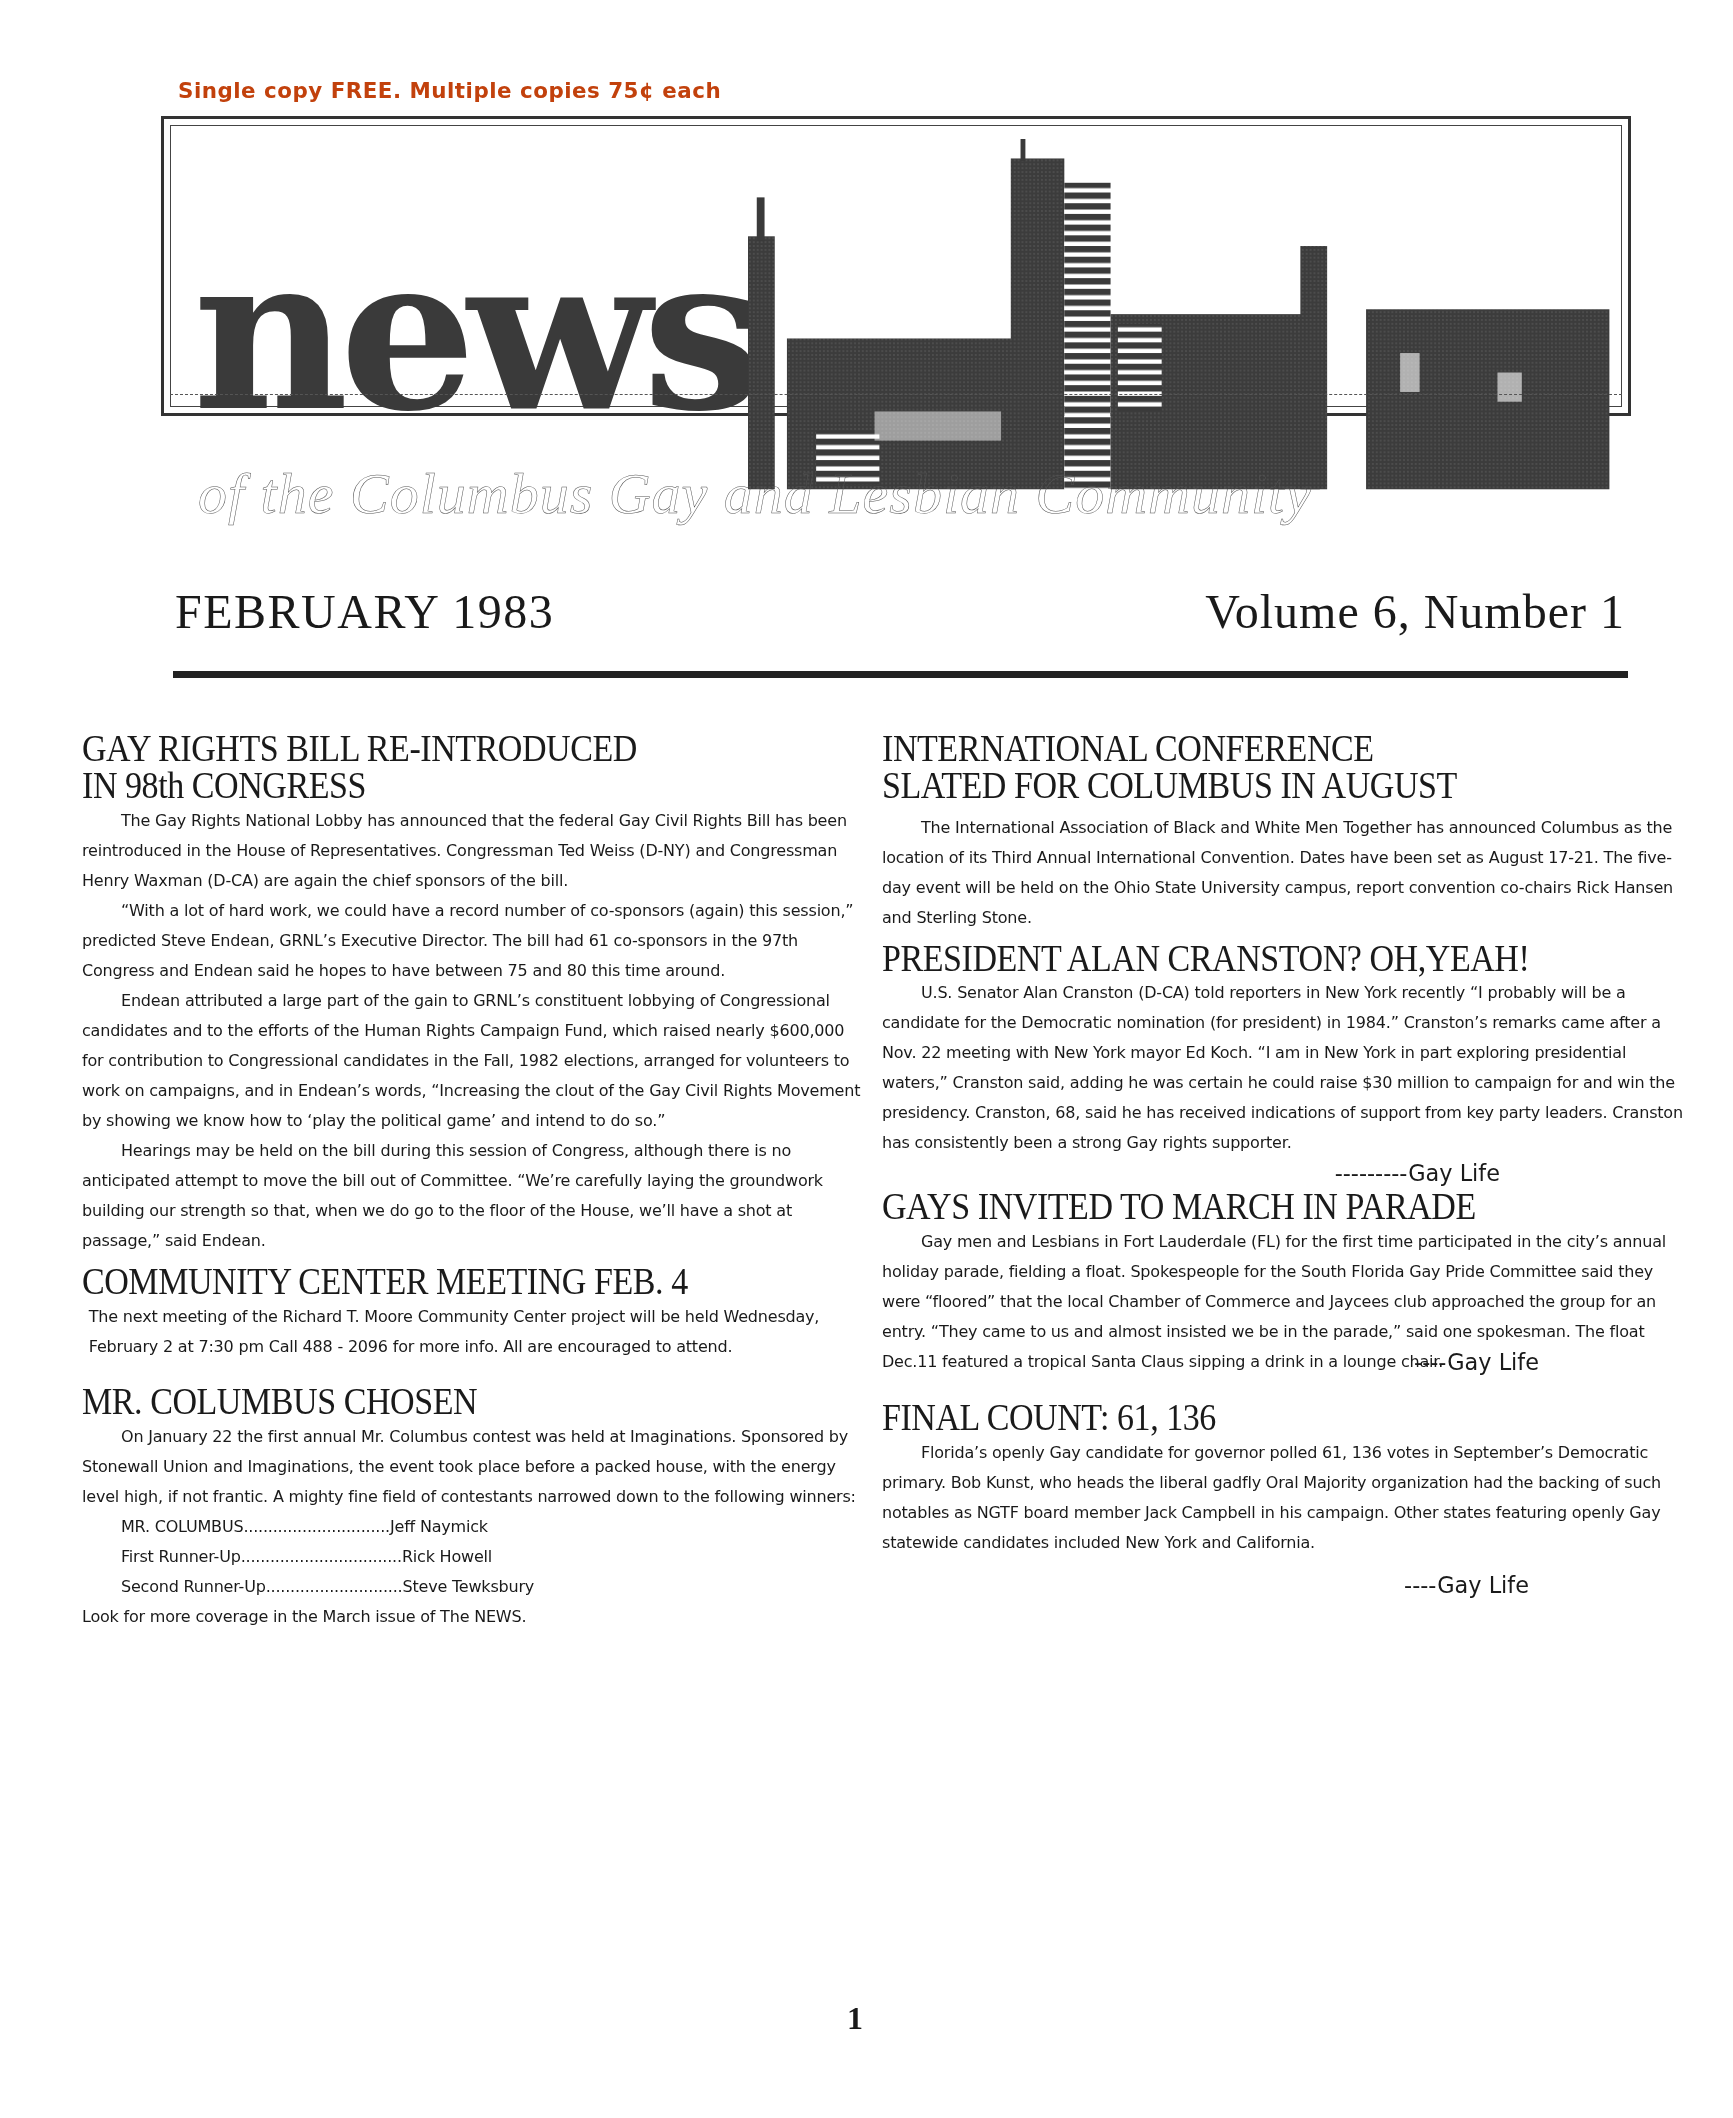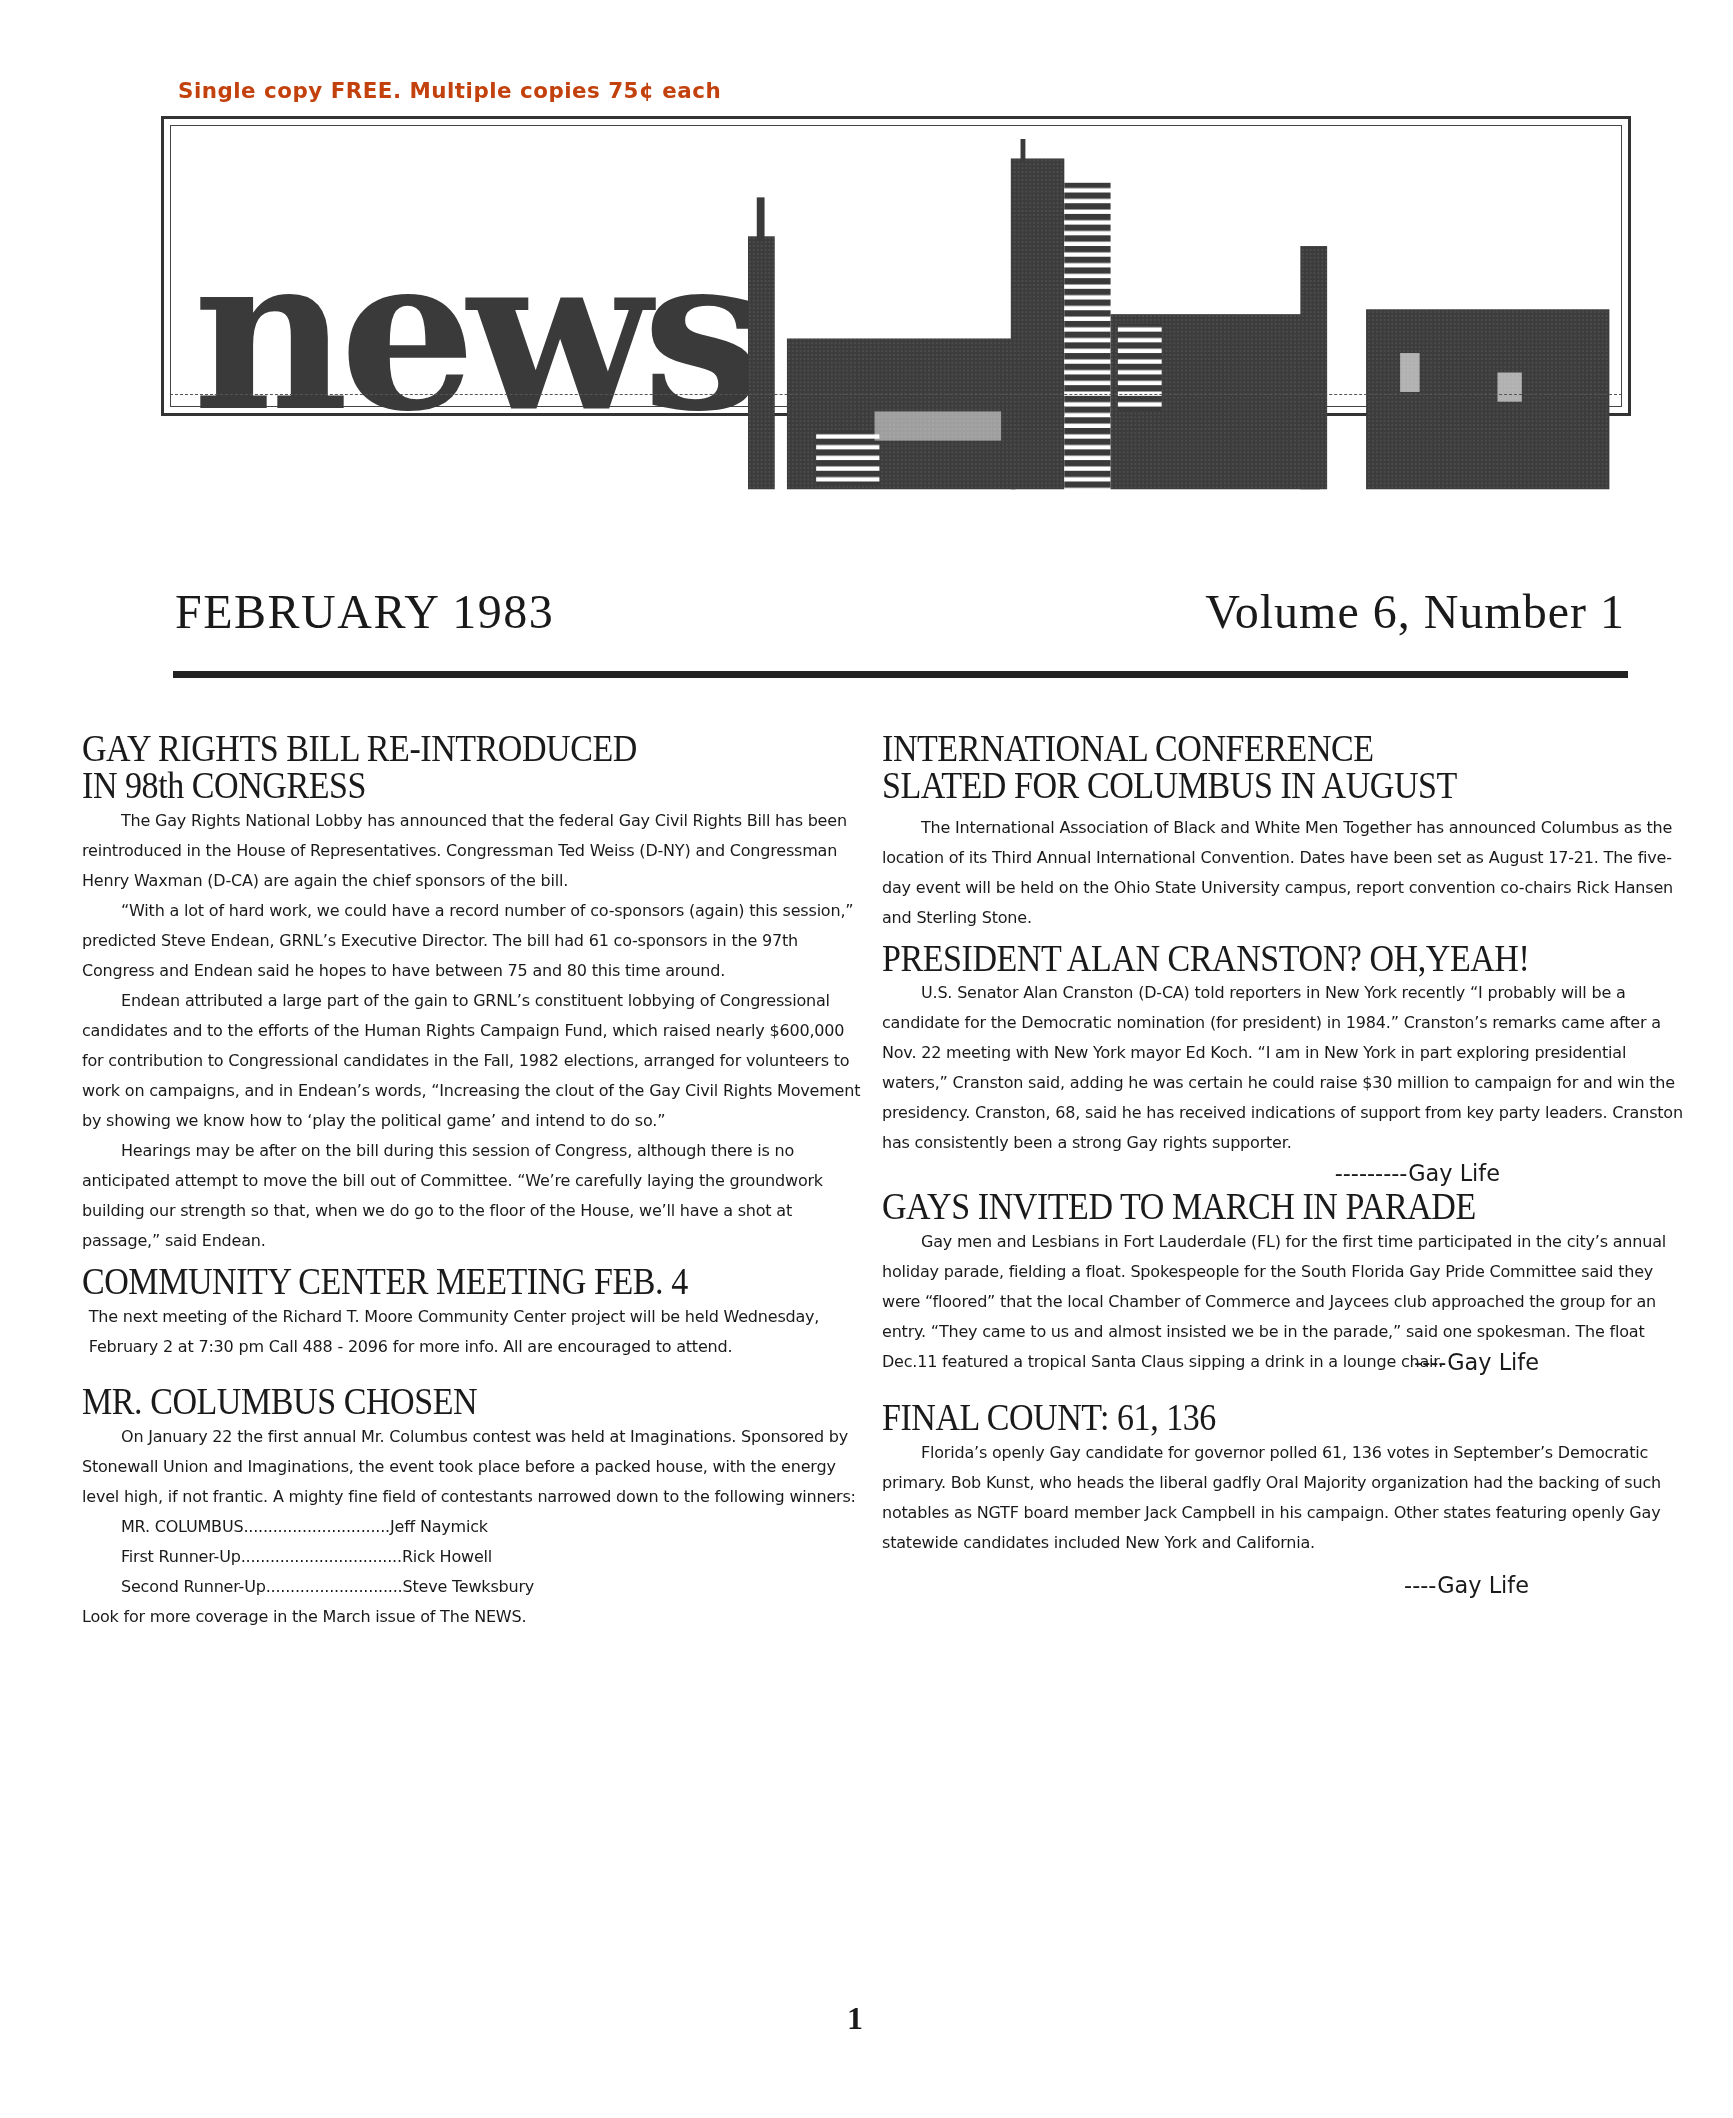--- a/index.html
+++ b/index.html
@@ -106,41 +106,42 @@
     <rect x="560" y="0" width="10" height="45" fill="#3a3a3a"></rect>
 
     <rect x="745" y="360" width="430" height="360" fill="url(#dots)"></rect>
     <rect x="760" y="380" width="90" height="180" fill="url(#stripes)"></rect>
     <rect x="1135" y="220" width="55" height="500" fill="url(#dots)"></rect>
 
     <rect x="1270" y="350" width="500" height="370" fill="url(#dots)"></rect>
     <rect x="1340" y="440" width="40" height="80" fill="#ffffff" opacity="0.6"></rect>
     <rect x="1540" y="480" width="50" height="60" fill="#ffffff" opacity="0.6"></rect>
   </svg>
+  <div class="tagline">of the Columbus Gay and Lesbian Community</div>
   <div class="masthead-inner-bottom"></div>
 </div>
 
 <div class="dateline">
   <span class="date">FEBRUARY 1983</span>
   <span class="volume">Volume 6, Number 1</span>
 </div>
 <div class="rule"></div>
 
 <div class="col left">
 
   <article>
     <h2 class="headline">
       <span>GAY RIGHTS BILL RE-INTRODUCED</span><br>
       <span>IN 98th CONGRESS</span>
     </h2>
     <div class="body">
       <p>The Gay Rights National Lobby has announced that the federal Gay Civil Rights Bill has been reintroduced in the House of Representatives. Congressman Ted Weiss (D-NY) and Congressman Henry Waxman (D-CA) are again the chief sponsors of the bill.</p>
       <p>“With a lot of hard work, we could have a record number of co-sponsors (again) this session,” predicted Steve Endean, GRNL’s Executive Director. The bill had 61 co-sponsors in the 97th Congress and Endean said he hopes to have between 75 and 80 this time around.</p>
       <p>Endean attributed a large part of the gain to GRNL’s constituent lobbying of Congressional candidates and to the efforts of the Human Rights Campaign Fund, which raised nearly $600,000 for contribution to Congressional candidates in the Fall, 1982 elections, arranged for volunteers to work on campaigns, and in Endean’s words, “Increasing the clout of the Gay Civil Rights Movement by showing we know how to ‘play the political game’ and intend to do so.”</p>
-      <p>Hearings may be after on the bill during this session of Congress, although there is no anticipated attempt to move the bill out of Committee. “We’re carefully laying the groundwork building our strength so that, when we do go to the floor of the House, we’ll have a shot at passage,” said Endean.</p>
+      <p>Hearings may be held on the bill during this session of Congress, although there is no anticipated attempt to move the bill out of Committee. “We’re carefully laying the groundwork building our strength so that, when we do go to the floor of the House, we’ll have a shot at passage,” said Endean.</p>
     </div>
   </article>
 
   <div class="gap-sm"></div>
 
   <article>
     <h2 class="headline">
       <span>COMMUNITY CENTER MEETING FEB. 4</span>
     </h2>
     <div class="body">

